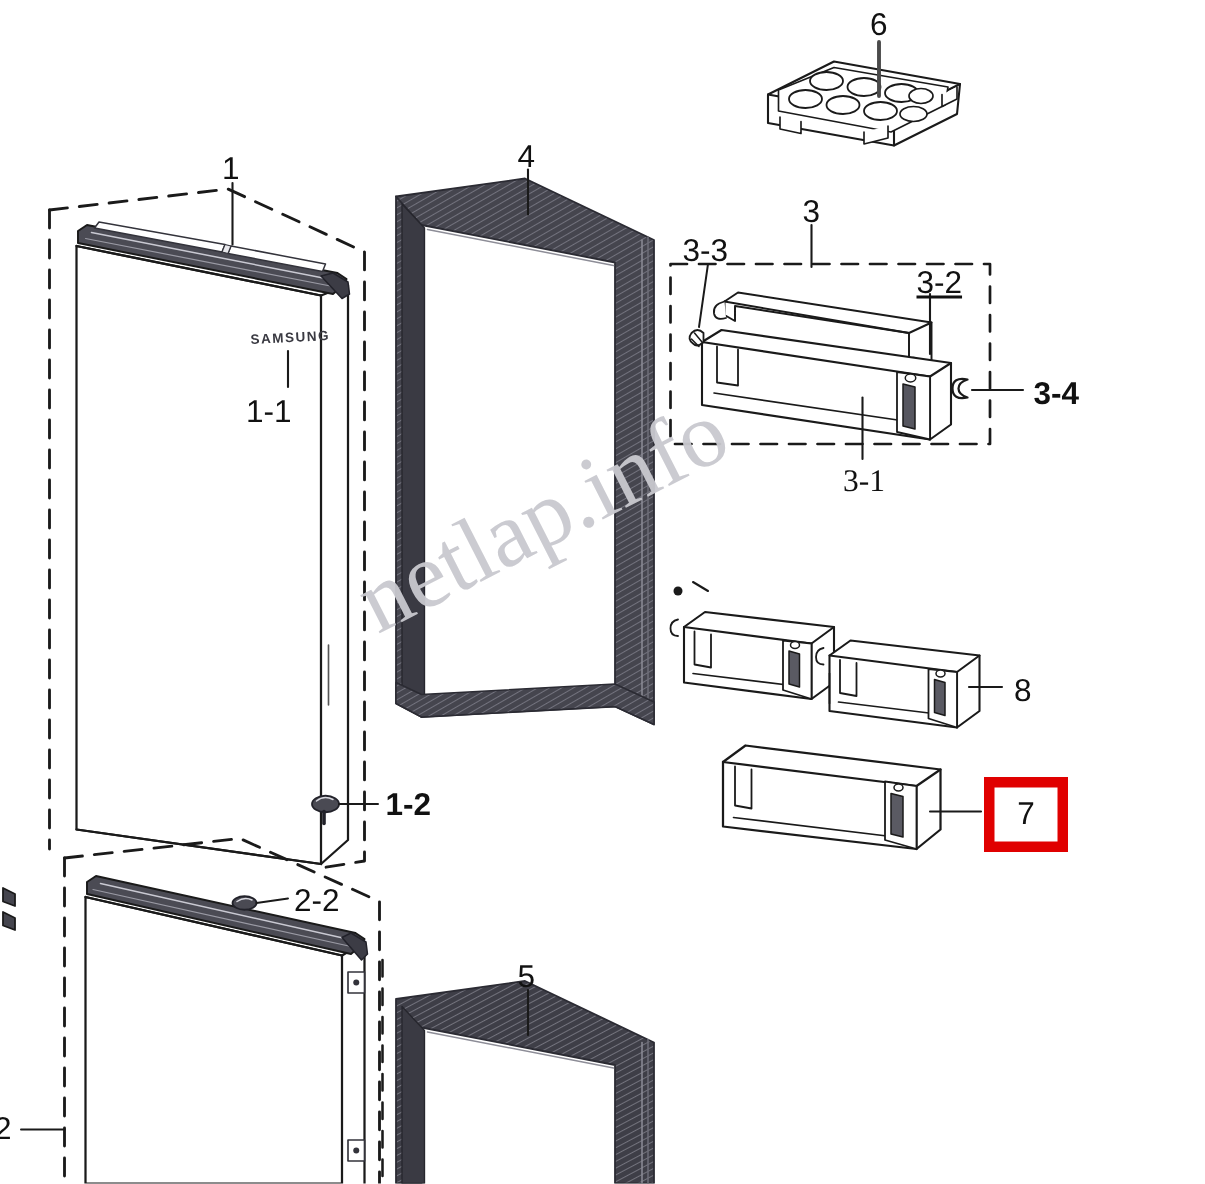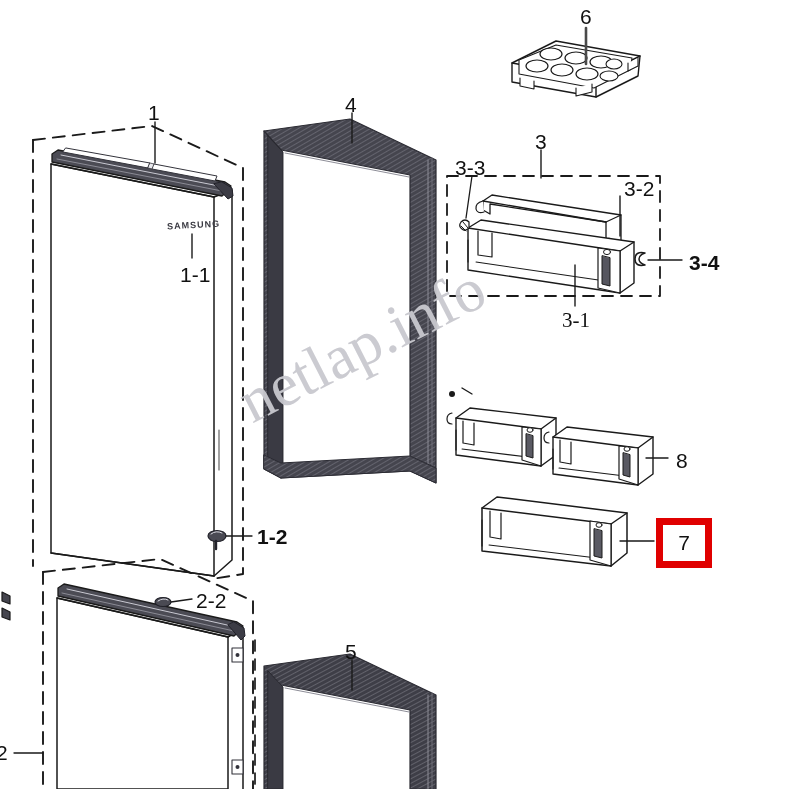--- a/index.html
+++ b/index.html
@@ -299,27 +299,27 @@
       </g>
 
     </g>
   </svg>
 
   <div id="watermark">netlap.info</div>
 
   <div class="samsung">SAMSUNG</div>
 
   <div class="callout" style="left:148px;top:102px;">1</div>
-  <div class="callout" style="left:180px;top:264px;text-align:center;">1-1</div>
+  <div class="callout" style="left:164px;top:264px;text-align:center;">1-1</div>
   <div class="callout" style="left:257px;top:526px;font-weight:bold;">1-2</div>
   <div class="callout" style="left:-4px;top:742px;">2</div>
   <div class="callout" style="left:196px;top:590px;">2-2</div>
   <div class="callout" style="left:535px;top:131px;">3</div>
   <div class="callout" style="left:562px;top:310px;font-family:Liberation Serif, serif;">3-1</div>
-  <div class="callout" style="left:624px;top:178px;">3-2</div>
+  <div class="callout" style="left:611px;top:178px;text-decoration:underline;">3-2</div>
   <div class="callout" style="left:455px;top:157px;">3-3</div>
   <div class="callout" style="left:689px;top:252px;font-weight:bold;">3-4</div>
   <div class="callout" style="left:345px;top:94px;">4</div>
   <div class="callout" style="left:345px;top:641px;">5</div>
   <div class="callout" style="left:580px;top:6px;">6</div>
   <div class="callout" style="left:676px;top:450px;">8</div>
 
   <div id="highlight-7">
     <div class="num">7</div>
   </div>

